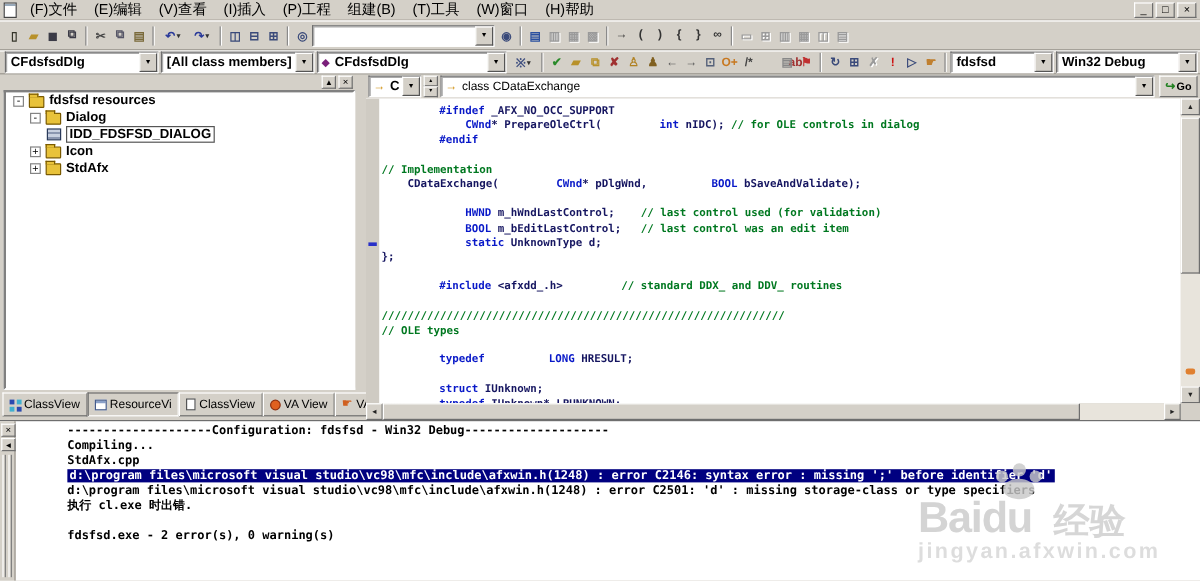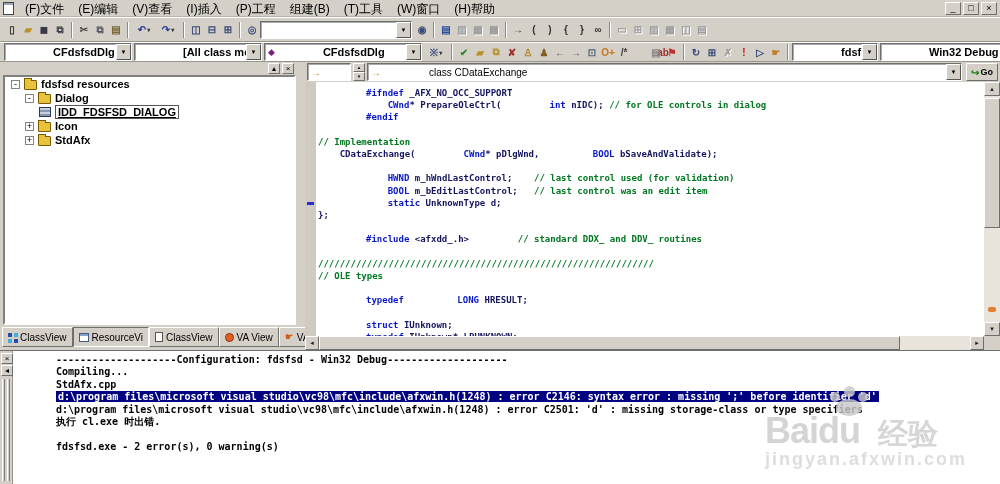--- a/index.html
+++ b/index.html
@@ -18,37 +18,37 @@
   
   .tb { position:absolute; left:0; right:0; display:flex; align-items:center; padding-left:4px; border-top:1px solid #fff; border-bottom:1px solid #9a968e; }
   #toolbar1 { top:17px; height:25px; }
   #toolbar2 { top:42px; height:20px; }
   .tbi { width:16px; height:17px; display:inline-flex; align-items:center; justify-content:center; font-size:10px; font-weight:bold; cursor:default; flex:none; }
   .tbi.w24 { width:24px; }
   .tbi .caret { font-size:6px; color:#333; margin-left:1px; }
   .tbi.dis .g { color:#9a9a9a !important; text-shadow:1px 1px 0 #fff; }
   .sep { width:2px; height:16px; border-left:1px solid #8a8a8a; border-right:1px solid #fff; margin:0 3px; flex:none; }
   .cb { display:flex; align-items:center; height:18px; background:#fff; border:1px solid; border-color:#6e6e6e #fff #fff #6e6e6e; box-shadow:inset 1px 1px 0 #aaa; margin-right:2px; flex:none; }
-  .cb .val { flex:1; padding:4px 4px; font-size:11px; font-weight:bold; white-space:nowrap; overflow:hidden;margin-left:44px; }
+  .cb .val { flex:1; padding:4px 4px; font-size:11px; font-weight:bold; white-space:nowrap; overflow:hidden; }
   .cb .drop { width:15px; align-self:stretch; background:#d4d0c8; border:1px solid; border-color:#fff #555 #555 #fff; font-size:6px; display:flex; align-items:center; justify-content:center; color:#000; }
   .cb .dia { color:#7a1f7a; font-size:9px; padding-left:3px; }
   .cb .navarrow { color:#d09010; font-size:10px; font-weight:bold; padding-left:3px; }
   .cb.grow { flex:1; }
 
   
   #workspace { position:absolute; left:0; top:62px; width:299px; height:288px; }
   .pane-btns { position:absolute; right:5px; top:1px; display:flex; gap:2px; }
   .pbtn { width:12px; height:11px; font-size:8px; line-height:9px; text-align:center; }
   #treebox { position:absolute; left:3px; top:13px; right:3px; height:250px; background:#fff; border:2px solid; border-color:#808080 #fff #fff #808080; overflow:hidden; }
   .trow { display:flex; align-items:center; height:14px; gap:4px; font-size:11px; font-weight:bold; white-space:nowrap; cursor:default; }
   .tg { width:9px; height:9px; flex:none; border:1px solid #848484; background:#fff; font-size:9px; line-height:7px; text-align:center; font-weight:normal; }
   .ic-folder { width:13px; height:10px; flex:none; background:#e8c23a; border:1px solid #7a5a00; border-radius:1px; position:relative; margin-top:2px; }
   .ic-folder::before { content:""; position:absolute; top:-3px; left:-1px; width:6px; height:2px; background:#e8c23a; border:1px solid #7a5a00; border-bottom:none; }
   .ic-resource { width:12px; height:10px; flex:none; border:1px solid #2a3a5a; background:repeating-linear-gradient(#c8d0e0 0 2px,#8a96b0 2px 4px); }
-  .tlabel.selected { border:1px solid #555; padding:0 2px;text-decoration:underline; }
+  .tlabel.selected { border:1px solid #555; padding:0 2px; }
   #wstabs { position:absolute; left:2px; top:265px; display:flex;text-align:right; }
   .ws-tab { height:20px; display:flex; align-items:center; gap:3px; padding:0 5px; font-size:10px; white-space:nowrap; cursor:default; }
   .ws-tab.active { border-color:#6e6e6e #fff #fff #6e6e6e; }
   .ic-class { width:4px; height:4px; background:#2a4ab0; box-shadow:6px 0 0 #40b0d0,0 6px 0 #40b0d0,6px 6px 0 #2a4ab0; margin:0 5px 5px 0; }
   .ic-res { width:10px; height:9px; border:1px solid #445a8a; background:#fff; box-shadow:inset 0 2px 0 #8aa0c8; }
   .ic-file { width:8px; height:10px; background:#fff; border:1px solid #555; }
   .ic-vaview { width:9px; height:9px; background:#e06020; border:1px solid #903010; border-radius:50%; }
   .ic-vaoutline { color:#d06020; font-size:10px; line-height:10px; }
 
   

